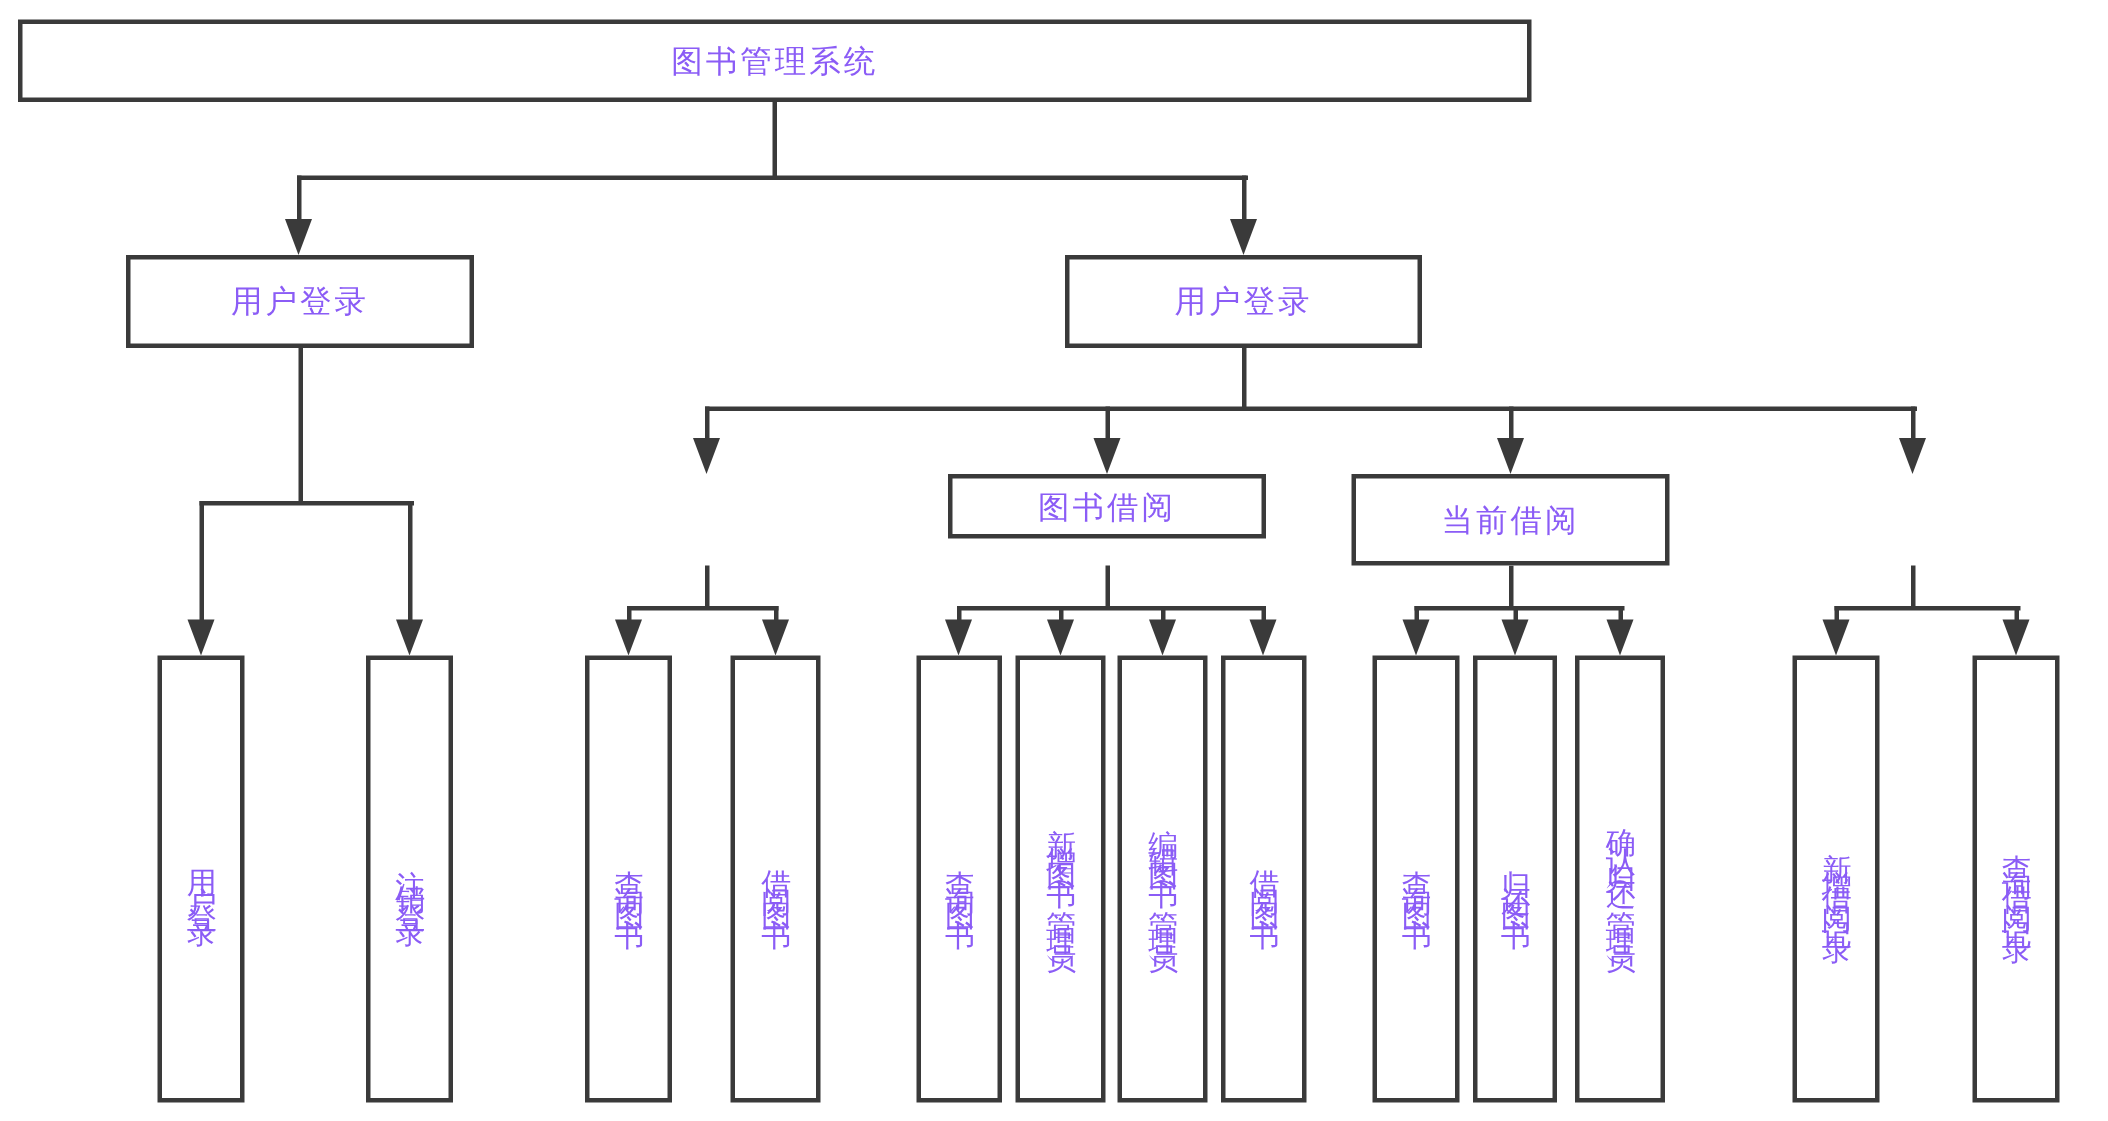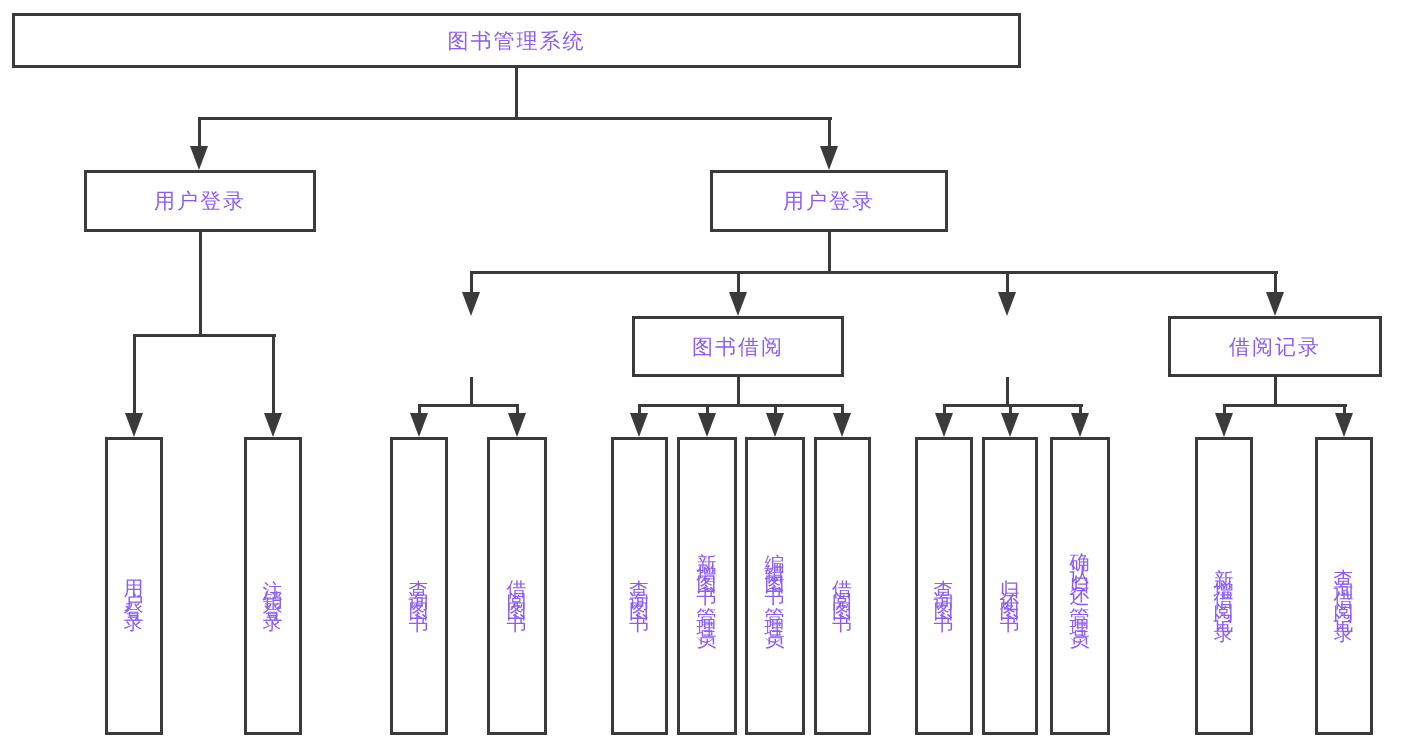--- a/index.html
+++ b/index.html
@@ -33,25 +33,25 @@
     <span>图书管理系统</span>
   </div>
 
   <div class="box" style="left:84px;top:170px;width:232px;height:62px;">
     <span>用户登录</span>
   </div>
   <div class="box" style="left:710px;top:170px;width:238px;height:62px;">
     <span>用户登录</span>
   </div>
 
-  <div class="box" style="left:632px;top:316px;width:212px;height:61px;">
+  <div class="box" style="left:632px;top:316px;width:212px;height:43px;">
     <span>图书借阅</span>
   </div>
-  <div class="box" style="left:1168px;top:316px;width:214px;height:61px;">
-    <span>借阅记录</span>
+  <div class="box" style="left:901px;top:316px;width:212px;height:61px;">
+    <span>当前借阅</span>
   </div>
 
   <div class="box vbox" style="left:105px;top:437px;width:58px;height:298px;">
     <span class="vtxt">用户登录</span>
   </div>
   <div class="box vbox" style="left:244px;top:437px;width:58px;height:298px;">
     <span class="vtxt">注销登录</span>
   </div>
 
   <div class="box vbox" style="left:390px;top:437px;width:58px;height:298px;">

